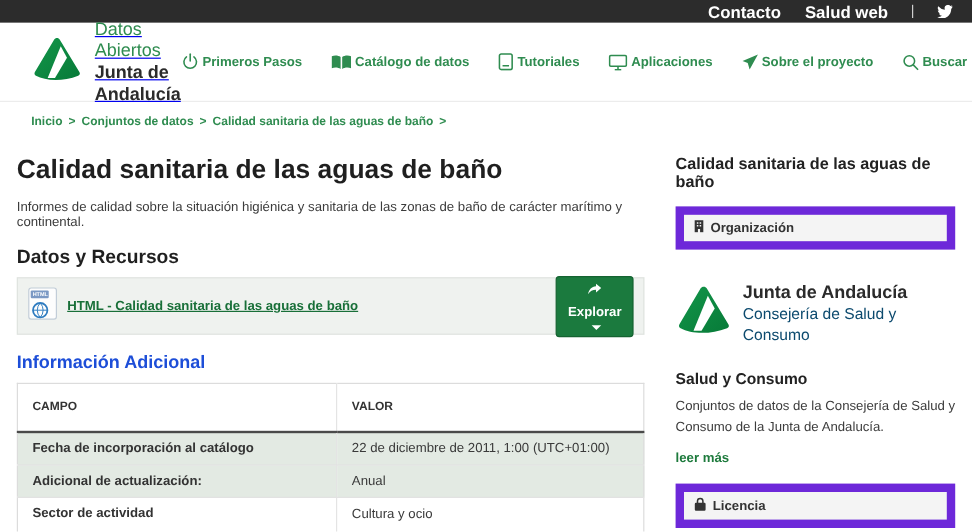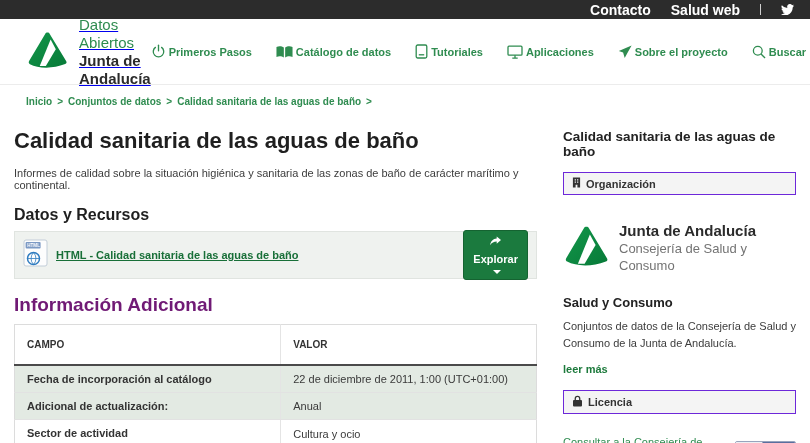--- a/index.html
+++ b/index.html
@@ -32,21 +32,21 @@
 
   
   .content { display:flex; padding:4px 14px 0 14px; gap:26px; }
   .main { width:523px; flex:0 0 523px; }
   .sidebar { width:233px; flex:0 0 233px; }
 
   
   h1.page-title { font-size:22px; color:#1f1f1f; margin-top:8px; }
   .desc { font-size:11px; color:#3c3c3c; margin-top:13px; }
   h2.sec { font-size:16px; color:#1f1f1f; margin-top:15px; }
-  h2.sec2 { font-size:19px; color:#701a75; margin-top:15px; }
+  h2.sec2 { font-size:15px; color:#1d4ed8; margin-top:15px; }
 
   .resource-row { margin-top:7px; background:#eff2ef; border:1px solid #e0e4e0;
     display:flex; align-items:center; padding:4px 8px; height:48px; }
   .resource-row .res-link { font-size:11px; font-weight:bold; color:#186f38;
     text-decoration:underline; margin-left:8px; flex:1; }
   .btn-explore { display:inline-flex; align-items:center; gap:5px; background:#1b7a3e;
     border:1px solid #156331; color:#fff; font-size:11px; font-weight:bold;
     border-radius:3px; padding:5px 9px; cursor:pointer; font-family:inherit;flex-direction:column; }
   .caret-down { width:0; height:0; border-left:4px solid transparent;
     border-right:4px solid transparent; border-top:4px solid #fff; margin-left:2px; }
@@ -58,26 +58,26 @@
   table.info td { font-size:11px; color:#3a3a3a; padding:7px 12px;
     border-bottom:1px solid #e2e2e2; border-right:1px solid #e4e4e4; vertical-align:top; }
   table.info th:last-child, table.info td:last-child { border-right:none; }
   table.info td.f { font-weight:bold; color:#333; }
   table.info tr.tint { background:#e3eae3; }
   table.info col.c1 { width:51%; }
   .val-line { line-height:1.45; }
 
   
   .sb-title { font-size:13.5px; font-weight:bold; color:#222; margin-top:9px; }
-  .sb-bar { margin-top:13px; background:#f4f4f4; border:1px solid #6d28d9;
+  .sb-bar { margin-top:13px; background:#f4f4f4; border:7px solid #6d28d9;
     padding:4px 8px; font-size:11px; font-weight:bold; color:#333;
     display:flex; align-items:center; gap:5px; }
   .org-block { display:flex; align-items:center; gap:8px; margin-top:26px; }
   .org-block .t1 { font-size:15px; font-weight:bold; color:#2b2b2b; line-height:19px; }
-  .org-block .t2 { font-size:13px; color:#737373; line-height:17px; }
+  .org-block .t2 { font-size:13px; color:#0c4a6e; line-height:17px; }
   .org-name { font-size:13px; font-weight:bold; color:#222; margin-top:21px; }
   .org-desc { font-size:11px; color:#3c3c3c; line-height:1.55; margin-top:8px; }
   .read-more { display:inline-block; font-size:11px; font-weight:bold; color:#1d7a3c;
     text-decoration:none; margin-top:11px; }
   .license-row { margin-top:22px; display:flex; align-items:center; gap:6px; }
   .license-link { font-size:11px; color:#2f8c50; text-decoration:none; }
   .od-badge { display:inline-flex; border:1px solid #98a4bd; border-radius:2px;
     overflow:hidden; font-size:5.5px; font-weight:bold; letter-spacing:.5px; line-height:1; }
   .od-badge .od-l { background:#eceff3; color:#5a6a8a; padding:3px 4px; border-right:1px solid #98a4bd; }
   .od-badge .od-r { background:#5a6e9e; color:#fff; padding:3px 12px 3px 5px; }

